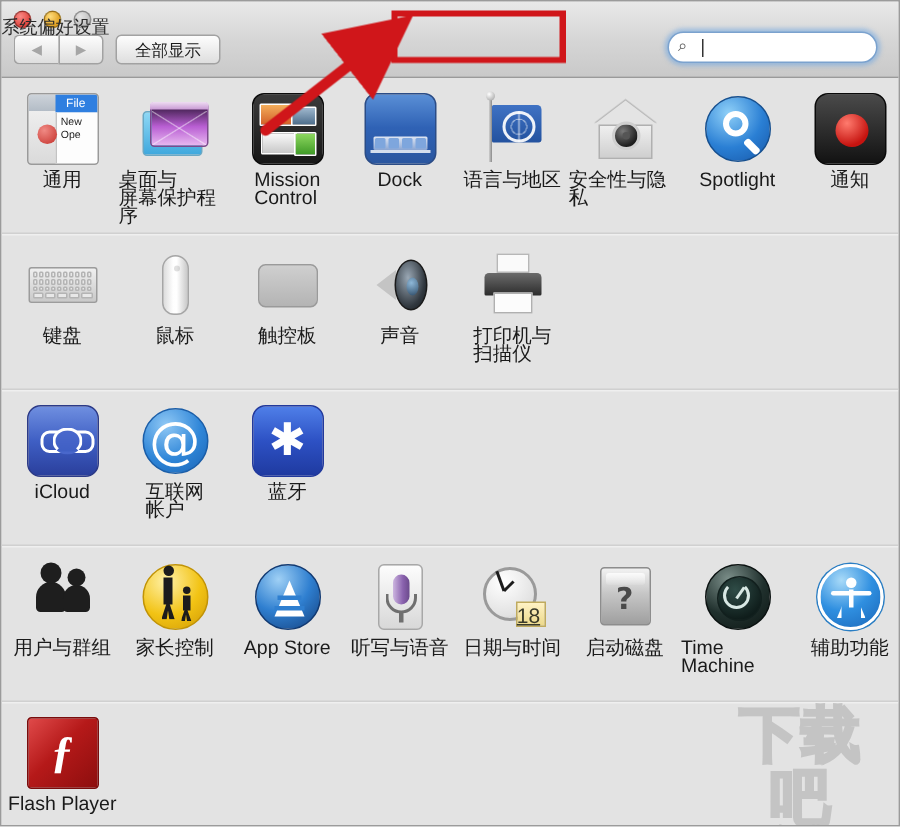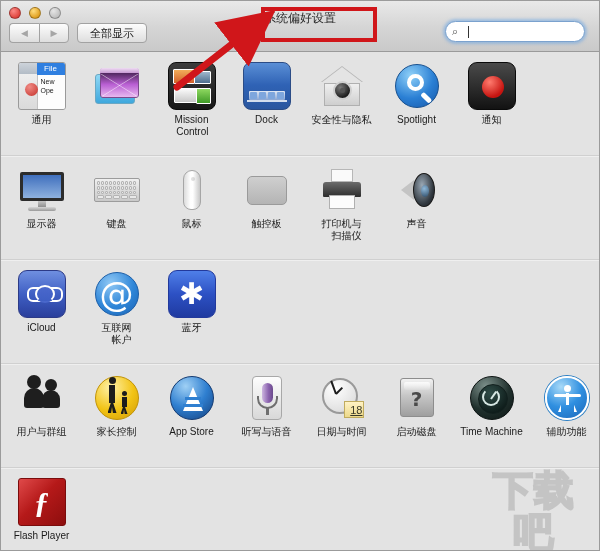--- a/index.html
+++ b/index.html
@@ -74,21 +74,21 @@
     font-size: 11px;
     color: #1b1b1b;
     display: flex; align-items: center; justify-content: center;
     white-space: nowrap;
   }
 
   #window-title {
     position: absolute;
     top: 9px;
     left: 0; right: 0;
-    text-align: center;
+    text-align: left;
     font-size: 12px;
     color: #2a2a2a;
     pointer-events: none;
   }
 
   .search-wrap {
     position: absolute;
     top: 20px;
     right: 14px;
     width: 140px;
@@ -146,23 +146,23 @@
   }
   .prefs-row { padding-left: 3px; }
 
   .icon-box {
     width: 48px; height: 48px;
     position: relative;
     margin-bottom: 4px;
   }
 
   .pref-label {
-    font-size: 10px;
+    font-size: 13px;
     color: #1a1a1a;
-    text-align: right;
+    text-align: left;
     line-height: 12px;
     white-space: pre-line;
   }
 
   
   .ic {
     position: absolute;
     inset: 0;
   }
 
@@ -622,21 +622,21 @@
   }
   .ic-date .h, .ic-date .m2 {
     position: absolute; background: #1c1c1c; transform-origin: bottom center;
   }
   .ic-date .h { left: 17px; top: 11px; width: 2px; height: 9px; transform: rotate(45deg); }
   .ic-date .m2 { left: 17px; top: 6px; width: 2px; height: 14px; transform: rotate(-20deg); }
   .ic-date .cal {
     position: absolute; right: 2px; bottom: 4px; width: 20px; height: 17px;
     background: linear-gradient(to bottom, #fff2c4, #ecd98b);
     border: 1px solid #c0ab5e;
-    color: #3a3a2a; font-size: 11px; text-align: right; line-height: 16px; text-decoration: underline;
+    color: #3a3a2a; font-size: 14px; text-align: left; line-height: 16px; text-decoration: underline;
   }
 
   
   .ic-disk .hd {
     position: absolute; left: 7px; top: 4px; width: 34px; height: 39px;
     background: linear-gradient(to bottom, #f2f2f2 0%, #c6c6c6 45%, #9f9f9f 100%);
     border: 1px solid #8d8d8d; border-radius: 3px;
   }
   .ic-disk .hd::before {
     content: ""; position: absolute; left: 3px; top: 3px; right: 3px; height: 8px;
@@ -800,20 +800,22 @@
       </div>
 
       <div class="pref-item">
         <div class="icon-box">
           <div class="ic ic-desktop">
             <div class="layer2"></div>
             <div class="layer1"></div>
             <div class="bar"></div>
           </div>
         </div>
+        <div class="pref-label">桌面与
+屏幕保护程序</div>
       </div>
 
       <div class="pref-item">
         <div class="icon-box">
           <div class="ic ic-mission">
             <div class="w1"></div>
               <div class="w2"></div>
               <div class="w3"></div>
               <div class="w4"></div>
           </div>
@@ -830,20 +832,29 @@
                 <i></i>
                 <i></i>
                 <i></i>
               </div>
             <div class="floor"></div>
           </div>
         </div>
         <div class="pref-label">Dock</div>
       </div>
 
+      <div class="pref-item">
+        <div class="icon-box">
+          <div class="ic ic-lang">
+            <div class="pole"></div>
+            <div class="flag"></div>
+          </div>
+        </div>
+        <div class="pref-label">语言与地区</div>
+      </div>
 
       <div class="pref-item">
         <div class="icon-box">
           <div class="ic ic-sec">
             <div class="roof"></div>
               <div class="body"></div>
               <div class="lock"></div>
           </div>
         </div>
         <div class="pref-label">安全性与隐私</div>
@@ -862,30 +873,20 @@
       <div class="pref-item">
         <div class="icon-box">
           <div class="ic ic-notif"></div>
         </div>
         <div class="pref-label">通知</div>
       </div>
     </div>
 
     <div class="prefs-row">
 
-      <div class="pref-item">
-        <div class="icon-box">
-          <div class="ic ic-disp">
-            <div class="screen"></div>
-              <div class="neck"></div>
-              <div class="foot"></div>
-          </div>
-        </div>
-        <div class="pref-label">显示器</div>
-      </div>
 
 
       <div class="pref-item">
         <div class="icon-box">
           <div class="ic ic-kbd">
             <div class="kb">
               <div class="r">
                   <i></i>
                   <i></i>
                   <i></i>
@@ -943,42 +944,42 @@
         <div class="pref-label">鼠标</div>
       </div>
 
       <div class="pref-item">
         <div class="icon-box">
           <div class="ic ic-track">
               <div class="pad"></div>
             </div>
         </div>
         <div class="pref-label">触控板</div>
+      </div>
+
+      <div class="pref-item">
+        <div class="icon-box">
+          <div class="ic ic-sound">
+              <div class="cone"></div>
+              <div class="drum"></div>
+            </div>
+        </div>
+        <div class="pref-label">声音</div>
       </div>
 
       <div class="pref-item">
         <div class="icon-box">
           <div class="ic ic-print">
             <div class="paper-top"></div>
               <div class="body"></div>
               <div class="out"></div>
           </div>
         </div>
         <div class="pref-label">打印机与
 扫描仪</div>
-      </div>
-
-      <div class="pref-item">
-        <div class="icon-box">
-          <div class="ic ic-sound">
-              <div class="cone"></div>
-              <div class="drum"></div>
-            </div>
-        </div>
-        <div class="pref-label">声音</div>
       </div>
     </div>
 
     <div class="prefs-row">
 
       <div class="pref-item">
         <div class="icon-box">
           <div class="ic ic-icloud">
               <div class="cloud"></div>
             </div>

